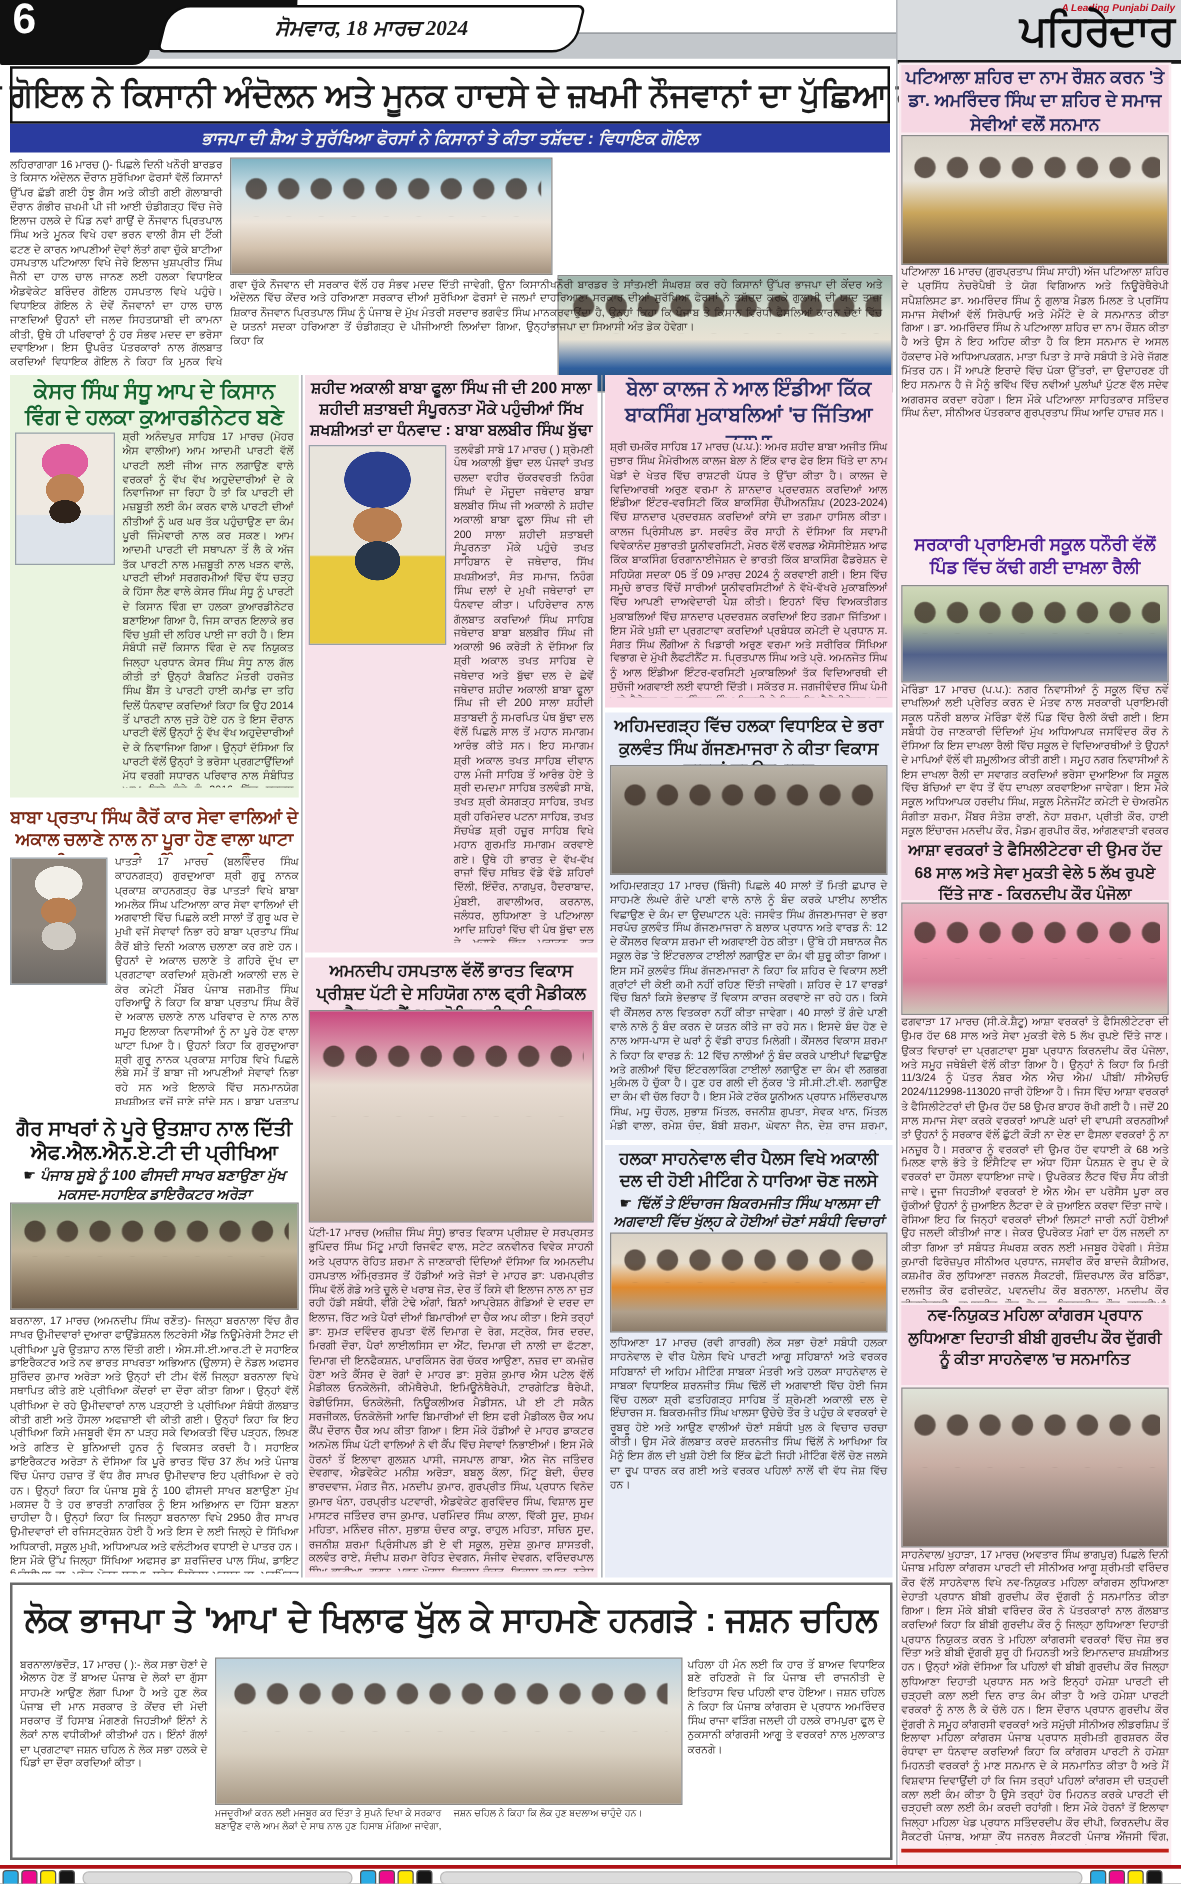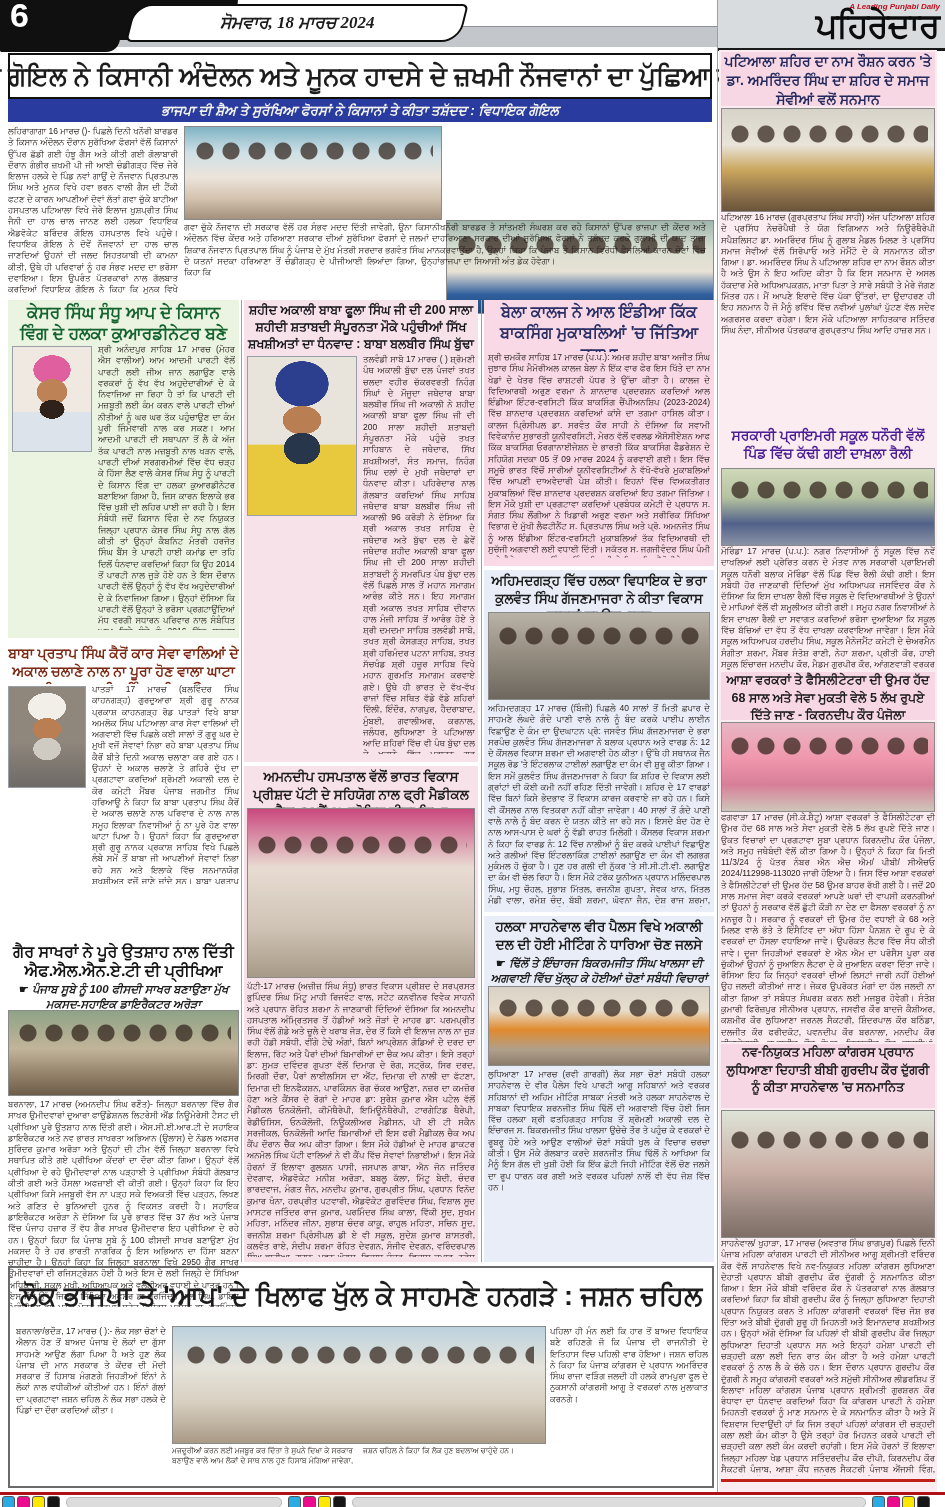--- a/index.html
+++ b/index.html
@@ -62,21 +62,21 @@
      radial-gradient(ellipse 22px 18px at 50% 62%,#cfcac2 62%,rgba(0,0,0,0)63%),
      radial-gradient(ellipse 22px 17px at 50% 42%,#b97f52 64%,rgba(0,0,0,0)65%),
      radial-gradient(ellipse 27px 20px at 50% 20%,#f2efe8 70%,rgba(0,0,0,0)71%),
      linear-gradient(180deg,#8f867c 55%,#6e6a66 100%);}
   
   .vr{position:absolute;width:1px;background:#9aa0a6;}
   #kesar{left:8px;top:300px;width:231px;height:338px;background:#eaf4e0;padding:2px 4px;box-sizing:border-box;}
   #kesar .headline{font-size:17px;line-height:1.25;color:#14632e;height:42px;}
   #pratap{left:8px;top:644px;width:231px;height:246px;}
   #pratap .headline{font-size:14px;line-height:1.3;color:#7c2a16;height:40px;}
-  #flnat{left:8px;top:894px;width:231px;height:368px;margin-top:48px;}
+  #flnat{left:8px;top:894px;width:231px;height:368px;}
   #flnat .headline{font-size:16px;line-height:1.2;color:#141414;height:40px;}
   .subhead{font-size:11.5px;font-weight:bold;font-style:italic;text-align:center;line-height:1.3;overflow:hidden;}
   #phula{left:244px;top:300px;width:234px;height:462px;background:#f7e2ea;padding:2px 3px;box-sizing:border-box;}
   #phula .headline{font-size:12.5px;line-height:1.35;color:#17171c;height:52px;}
   #amandeep{left:244px;top:766px;width:234px;height:496px;background:#f7e2ea;padding:2px 3px;box-sizing:border-box;}
   #amandeep .headline{font-size:13.5px;line-height:1.3;height:40px;}
   #bela{left:484px;top:300px;width:230px;height:266px;background:#f8d9e5;padding:2px 4px;box-sizing:border-box;}
   #bela .headline{font-size:16px;line-height:1.3;color:#2a2f66;height:50px;}
   #ahmedgarh{left:484px;top:570px;width:230px;height:342px;background:#e9edf7;padding:2px 4px;box-sizing:border-box;}
   #ahmedgarh .headline{font-size:13.5px;line-height:1.3;height:40px;}

